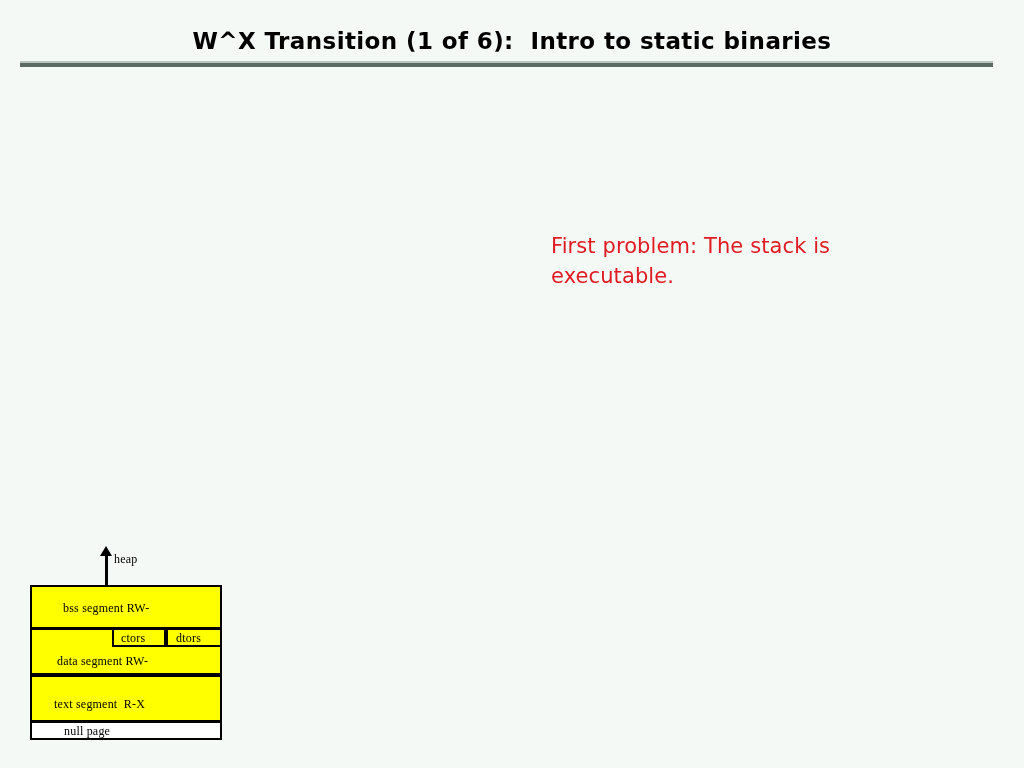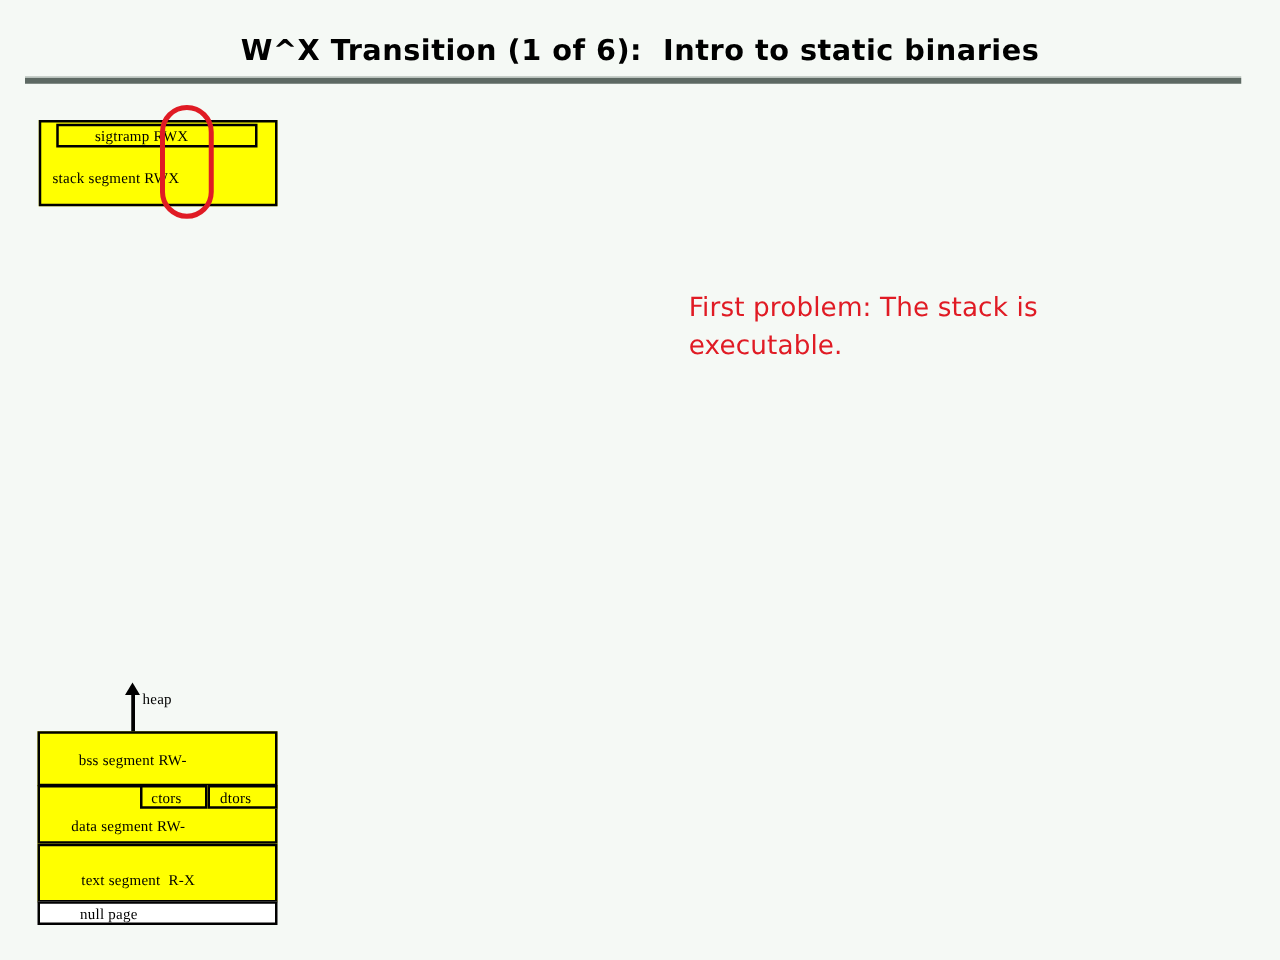--- a/index.html
+++ b/index.html
@@ -145,21 +145,21 @@
     width: 192px; height: 47px;
   }
   #data-label {
     left: 57px; top: 654px;
   }
   #text-box {
     left: 30px; top: 675px;
     width: 192px; height: 47px;
   }
   #text-label {
-    left: 54px; top: 697px; margin-left: 11px;
+    left: 54px; top: 697px;
   }
   #nullpage-box {
     left: 30px; top: 721px;
     width: 192px; height: 19px;
   }
   #nullpage-label {
     left: 64px; top: 724px;
   }
 
   
@@ -186,27 +186,20 @@
   }
 </style>
 </head>
 <body>
 
 <div class="slide">
 
   <div class="slide-title">W^X Transition (1 of 6):  Intro to static binaries</div>
   <div class="title-rule"></div>
 
-  <div id="stack-diagram">
-    <div class="box" id="stack-outer"></div>
-    <div class="box" id="sigtramp-box"></div>
-    <div class="box-label" id="sigtramp-label">sigtramp RWX</div>
-    <div class="box-label" id="stack-seg-label">stack segment RWX</div>
-    <div class="rwx-highlight"></div>
-  </div>
 
   <div id="memory-diagram">
     <div id="heap-arrow-head"></div>
     <div id="heap-arrow-shaft"></div>
     <div class="box-label" id="heap-label">heap</div>
 
     <div class="box" id="bss-box"></div>
     <div class="box-label" id="bss-label">bss segment RW-</div>
 
     <div class="box" id="data-box"></div>

